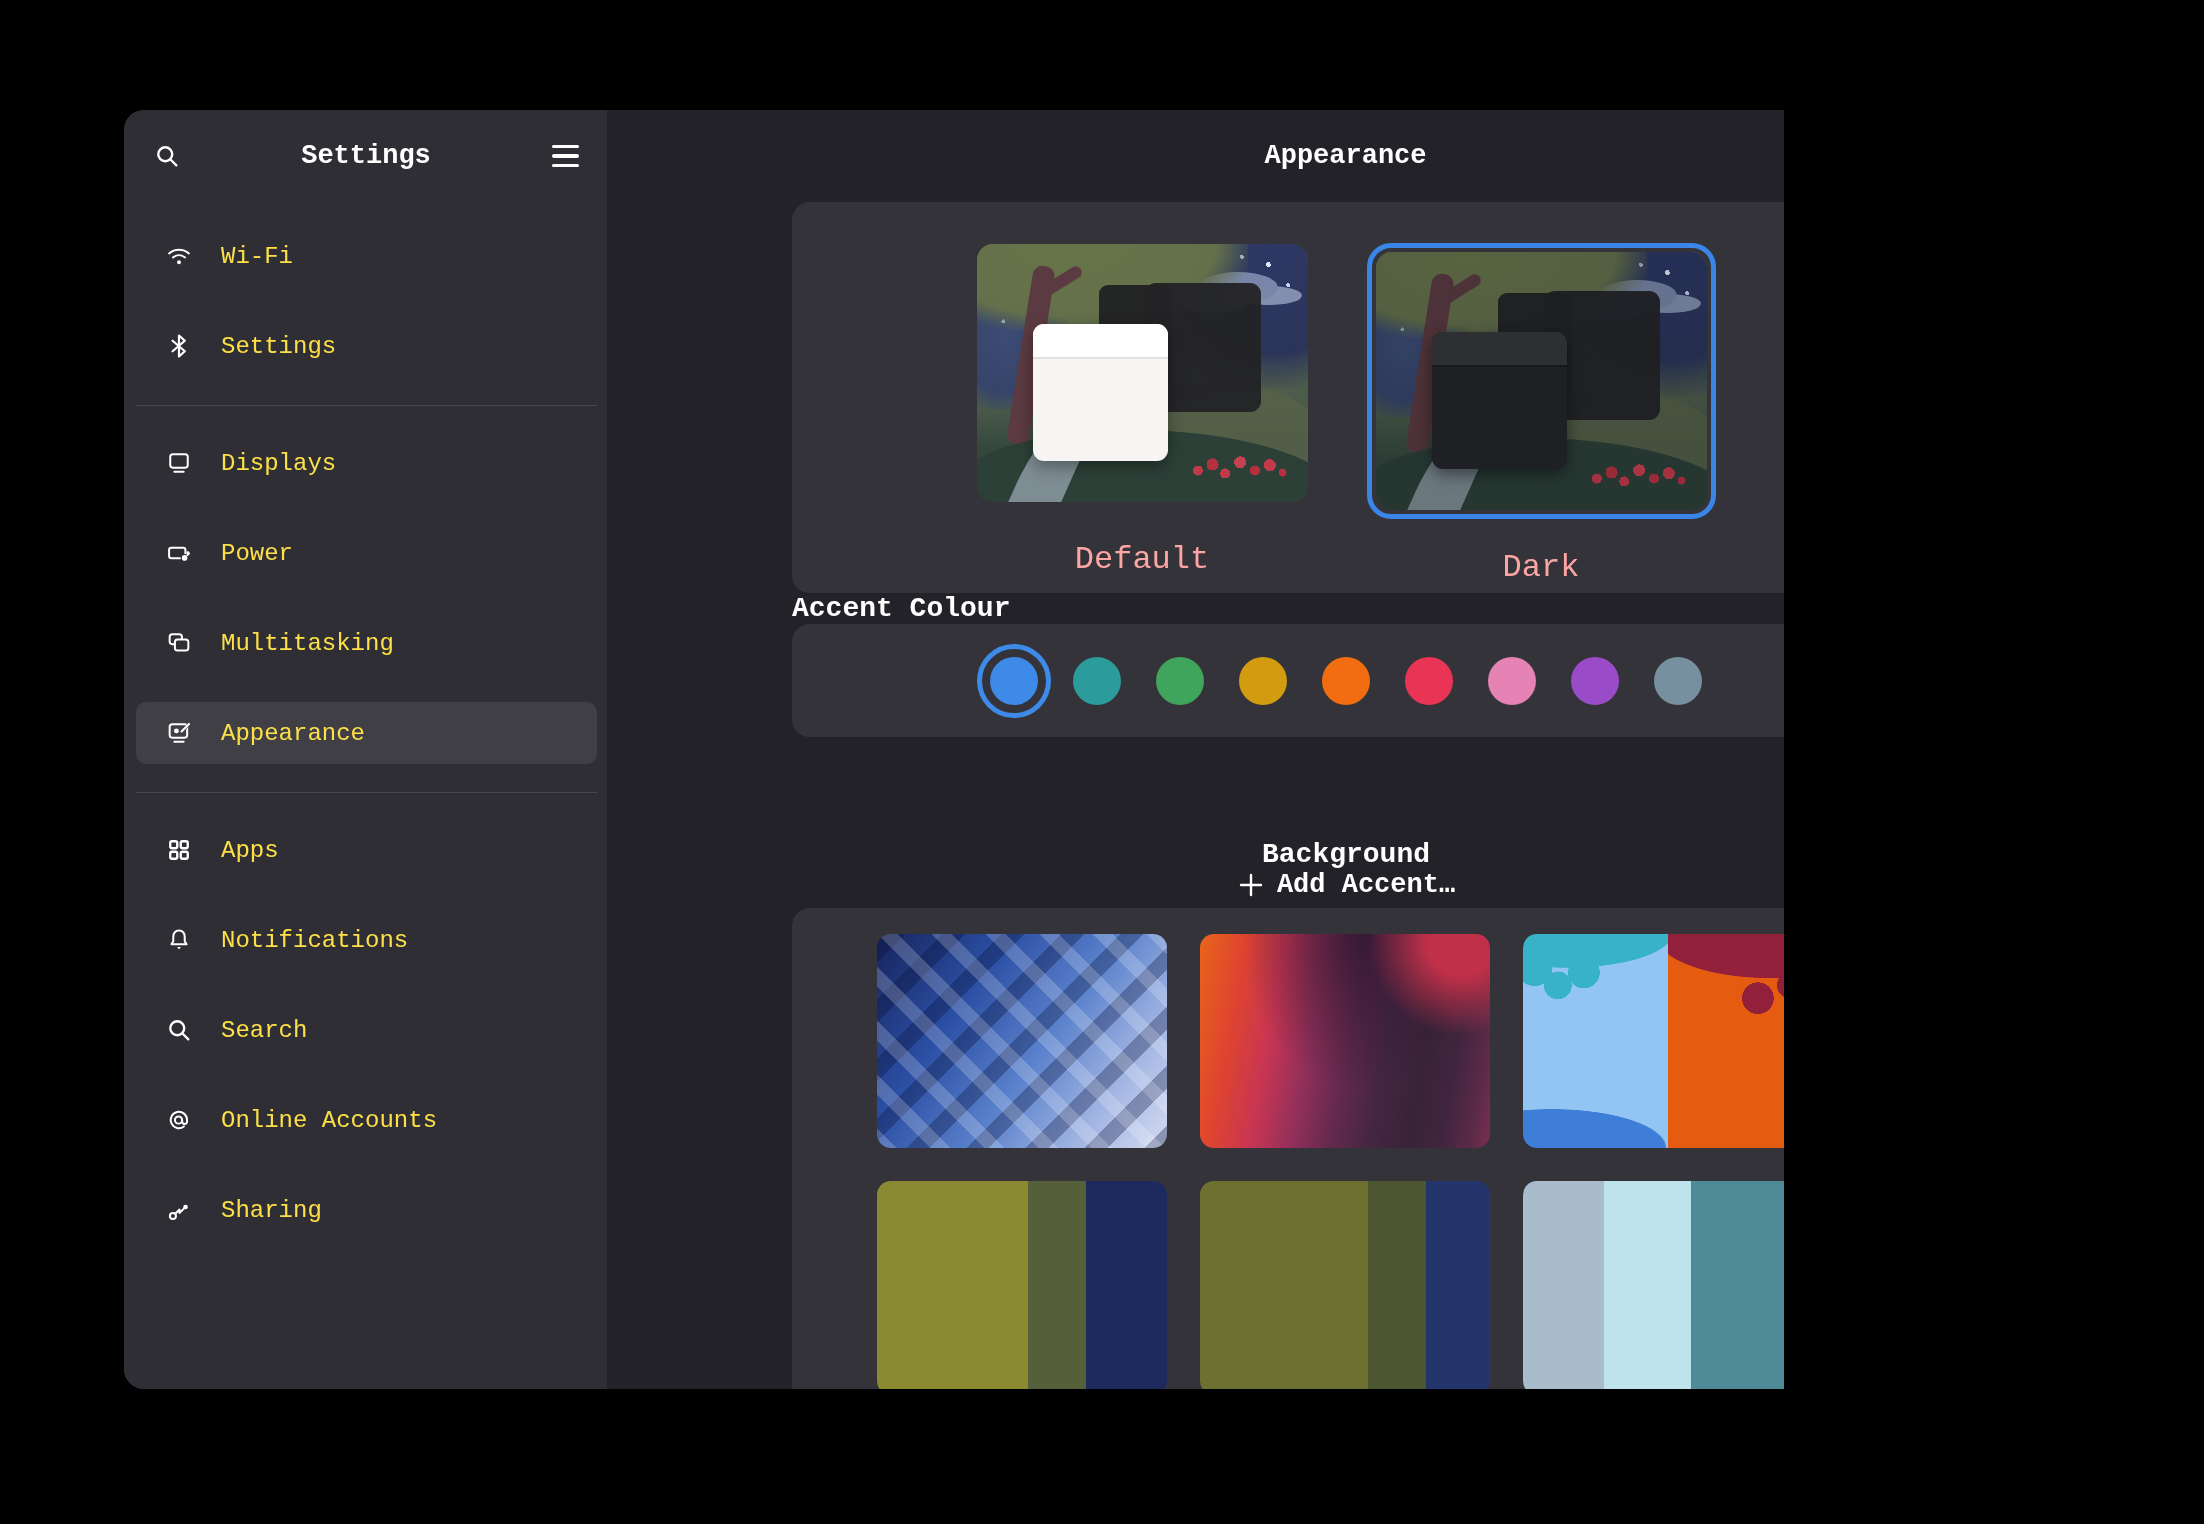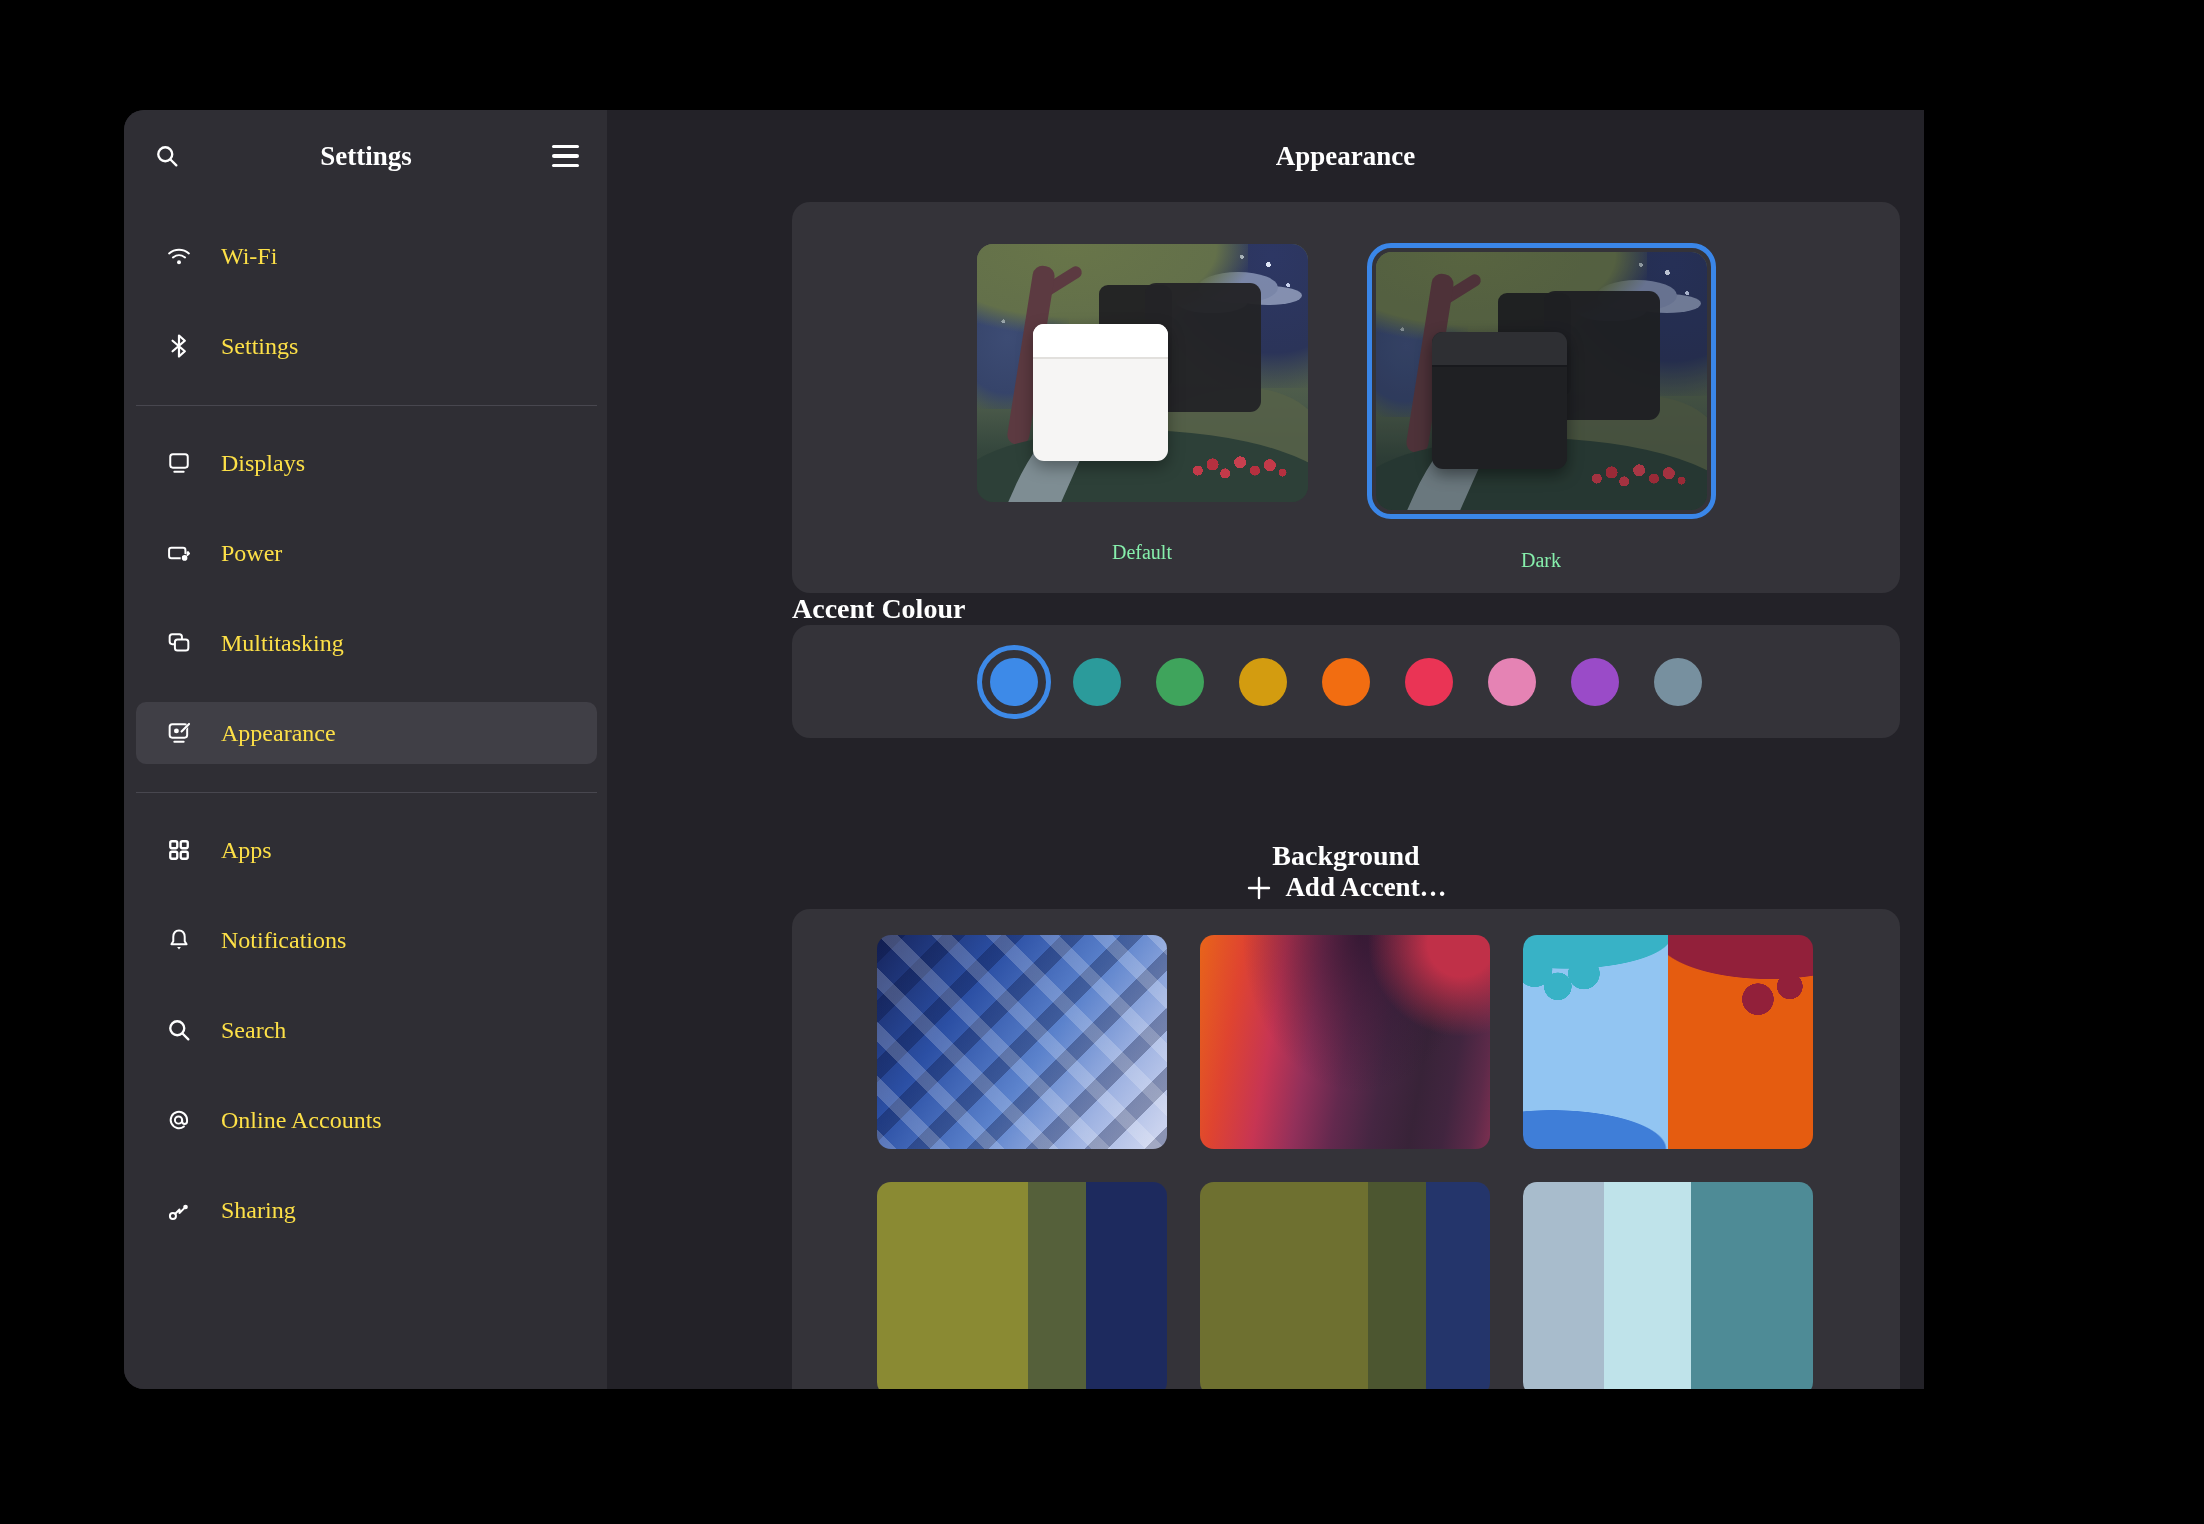--- a/index.html
+++ b/index.html
@@ -1,17 +1,17 @@
 <!DOCTYPE html>
 <html><head>
 <meta charset="utf-8">
 <style>
   html,body{margin:0;padding:0;background:#000;}
-  .screen{position:relative;width:1924px;height:1524px;background:#000;overflow:hidden;
-          font-family:Liberation Serif, serif;color:#fff;}
+  .screen{position:relative;width:1784px;height:1524px;background:#000;overflow:hidden;
+          font-family:Liberation Mono, monospace;color:#fff;}
   .window{position:absolute;left:124px;top:110px;width:1960px;height:1279px;border-radius:20px;
           overflow:hidden;display:flex;background:#232228;box-shadow:0 30px 70px rgba(0,0,0,.8);}
 
   
   .sidebar{width:483px;flex:0 0 483px;background:#2f2e34;display:flex;flex-direction:column;}
   .sb-header{height:92px;flex:0 0 92px;display:flex;align-items:center;padding:0 19px 0 20px;}
   .icon-btn{width:46px;height:46px;border:none;background:transparent;border-radius:10px;
             display:flex;align-items:center;justify-content:center;padding:0;cursor:pointer;}
   .sb-title{flex:1;text-align:center;font-size:27px;font-weight:bold;color:#fff;}
   .burger{display:flex;flex-direction:column;gap:6px;}
@@ -38,21 +38,21 @@
   .h-accent{margin:66px 0 30px;}
   .card{background:#343339;border-radius:18px;}
 
   
   .style-card{height:391px;display:flex;justify-content:center;align-items:flex-start;gap:59px;}
   .opt{display:flex;flex-direction:column;align-items:center;cursor:pointer;}
   .opt-default{padding-top:42px;}
   .opt-dark{padding-top:41px;}
   .thumb{width:331px;height:258px;border-radius:16px;position:relative;overflow:hidden;}
   .sel-ring{border:5px solid #3a86e8;border-radius:24px;padding:4px;}
-  .opt-label{font-size:20px;color:#86efac;}
+  .opt-label{font-size:32px;color:#fca5a5;}
   .opt-default .opt-label{margin-top:39px;}
   .opt-dark .opt-label{margin-top:30px;}
 
   
   .wp{position:absolute;inset:0;background:linear-gradient(180deg,#5e6a4b 0%,#59664d 38%,#4b5a4a 62%,#35473d 80%,#2c3e34 100%);}
   .wp .sky-r{position:absolute;top:-10%;right:-8%;width:58%;height:66%;
       background:radial-gradient(ellipse at 68% 22%,#2d3764 0%,#2b3459 52%,rgba(43,52,89,0) 74%);}
   .wp .sky-l{position:absolute;top:18%;left:-6%;width:34%;height:46%;
       background:radial-gradient(ellipse at 45% 40%,#3d4c74 0%,#36446a 55%,rgba(54,68,106,0) 78%);}
   .wp .stars{position:absolute;inset:0;background:

